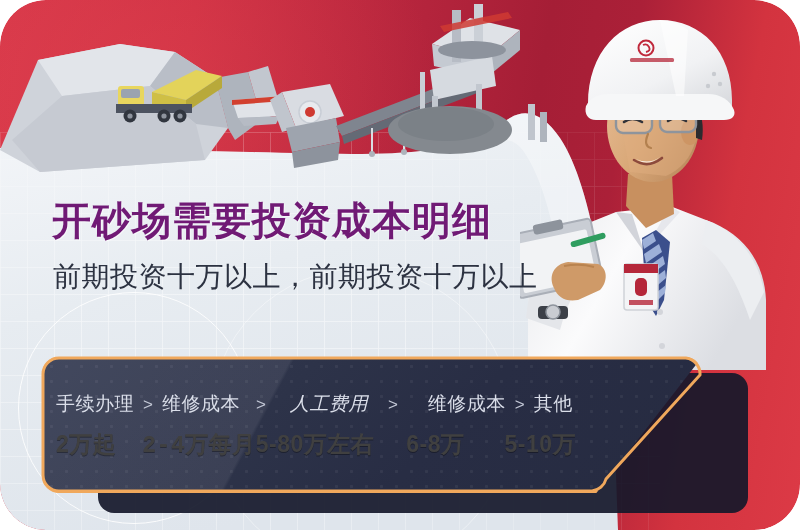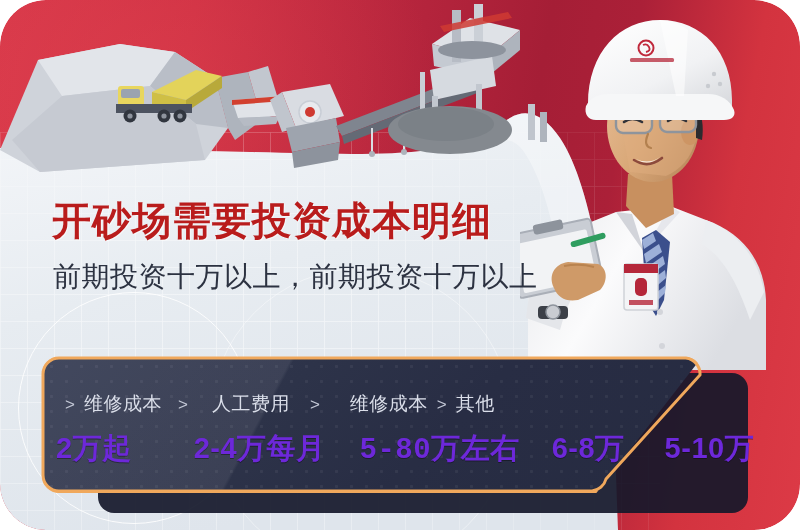--- a/index.html
+++ b/index.html
@@ -76,21 +76,21 @@
 
   
   .worker { position: absolute; right: 18px; top: 0; width: 262px; height: 370px; }
   .worker svg { display: block; }
 
   
   .headline {
     position: absolute; left: 52px; top: 194px;
     font-size: 39px; font-weight: bold;
     letter-spacing: 1px;
-    color: #b91c1c;
+    color: #701a75;
     text-shadow: 1px 1px 0 rgba(255,255,255,.55);
     white-space: nowrap;
   }
   .subhead {
     position: absolute; left: 53px; top: 258px;
     font-size: 28px; font-weight: normal;
     letter-spacing: .5px;
     color: #2c3241;
     white-space: nowrap;
   }
@@ -151,21 +151,21 @@
   .chev {
     color: #c3c8d6; font-size: 17px; font-weight: 300;
     margin: 0 9px;
   }
   .row-values {
     position: absolute; left: 16px; top: 74px;
     display: flex; align-items: baseline;
     white-space: nowrap;
   }
   .val {
-    color: #6d28d9; font-size: 29px; font-weight: bold; letter-spacing: .5px;
+    color: #404040; font-size: 23px; font-weight: bold; letter-spacing: .5px;
     text-shadow: 0 1px 0 rgba(0,0,0,.35);
     text-align: right;
   }
 </style>
 </head>
 <body>
 
 <div id="banner">
 
   <div class="red-bg"></div>
@@ -397,33 +397,34 @@
     </div>
 
     <div class="panel-edge">
       <svg width="720" height="175" viewBox="0 0 720 175" xmlns="http://www.w3.org/2000/svg">
         <path d="M19,3 L646,3 A16,16 0 0 1 660,20 L566,124 A16,16 0 0 1 552,136 L19,136 A16,16 0 0 1 3,120 L3,19 A16,16 0 0 1 19,3 Z" fill="none" stroke="#f0a85c" stroke-width="3"></path>
       </svg>
     </div>
 
     <div class="rows">
       <div class="row-labels">
+        <span class="lbl">手续办理</span>
         <span class="chev">&gt;</span>
         <span class="lbl">维修成本</span>
         <span class="chev" style="margin:0 16px;">&gt;</span>
-        <span class="lbl" style="margin-left:8px;">人工费用</span>
+        <span class="lbl" style="margin-left:8px;font-style:italic;">人工费用</span>
         <span class="chev" style="margin:0 20px;">&gt;</span>
         <span class="lbl" style="margin-left:10px;text-align:right;">维修成本</span>
         <span class="chev">&gt;</span>
         <span class="lbl">其他</span>
       </div>
 
       <div class="row-values">
         <span class="val">2万起</span>
-        <span class="val" style="margin-left:62px;">2-4万每月</span>
-        <span class="val" style="margin-left:34px;font-family:Liberation Mono, monospace;">5-80万左右</span>
+        <span class="val" style="margin-left:26px;font-family:Liberation Mono, monospace;">2-4万每月</span>
+        <span class="val" style="">5-80万左右</span>
         <span class="val" style="margin-left:32px;">6-8万</span>
         <span class="val" style="margin-left:40px;">5-10万</span>
       </div>
     </div>
   </div>
 
 </div>
 
 </body></html>

